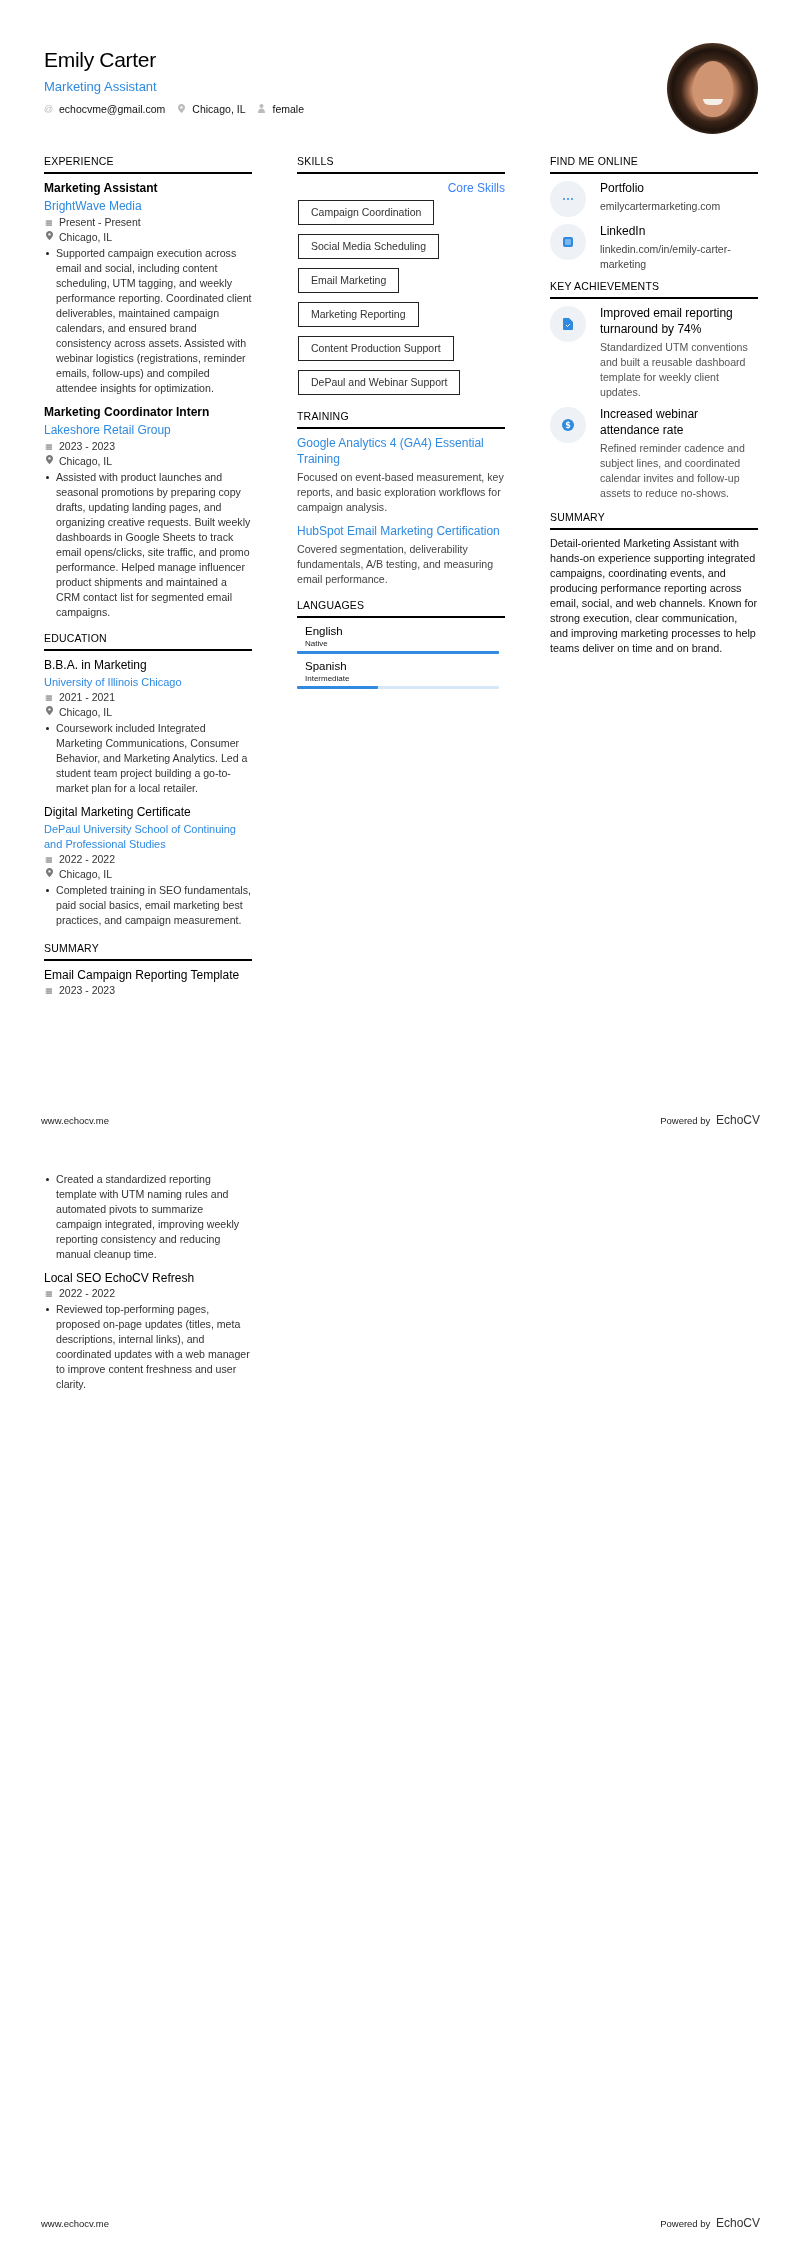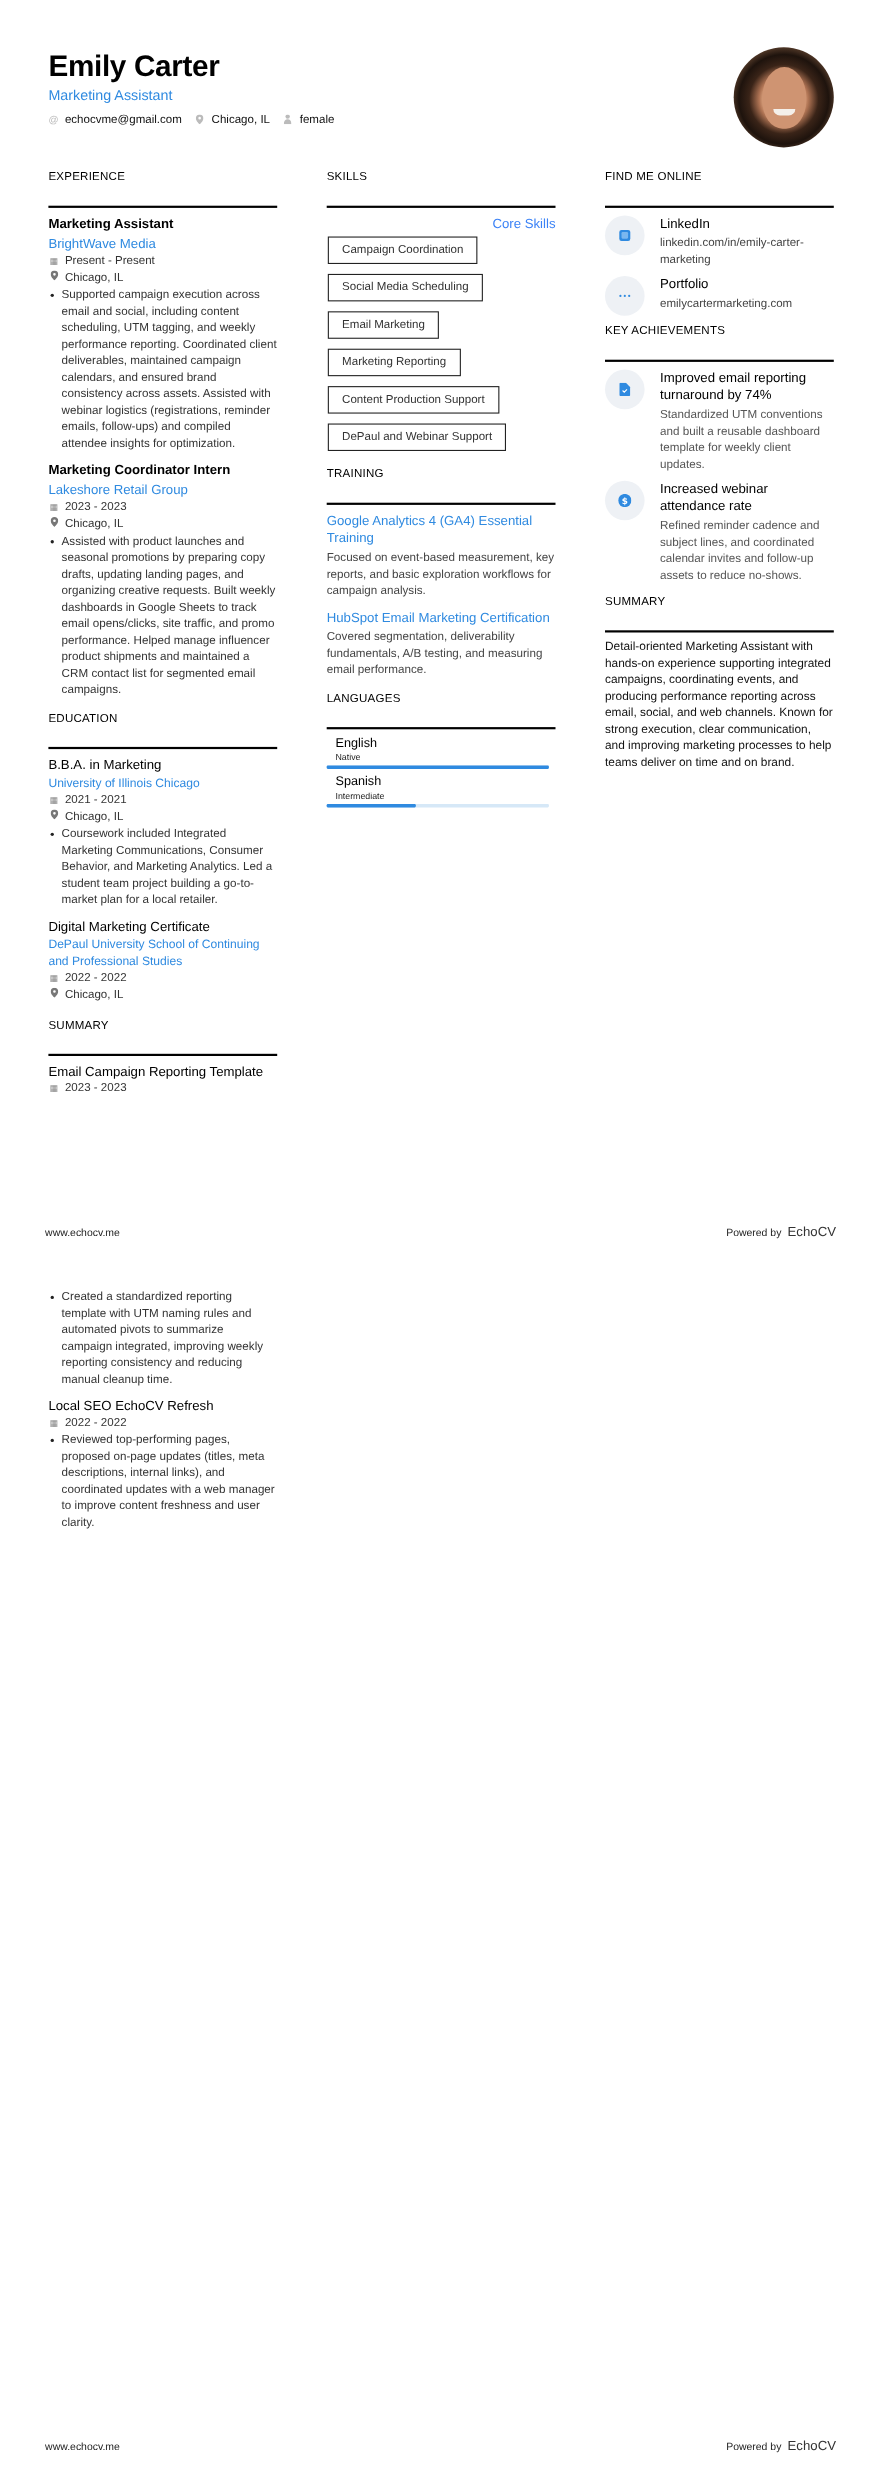--- a/index.html
+++ b/index.html
@@ -5,37 +5,37 @@
   * { box-sizing: border-box; margin: 0; padding: 0; }
   html, body { width: 794px; background: #ffffff; }
   body { font-family: "Liberation Sans", "DejaVu Sans", sans-serif; color: #111; position: relative; height: 2246px; overflow: hidden; }
 
   .page { position: absolute; left: 0; width: 794px; }
   .page1 { top: 0; height: 1123px; }
   .page2 { top: 1123px; height: 1123px; }
 
   
   .header { position: absolute; left: 44px; top: 44px; }
-  .name { font-size: 27px; font-weight: 700; letter-spacing: -0.3px; color: #000; line-height: 32px; }
+  .name { font-size: 21px; font-weight: 400; letter-spacing: -0.3px; color: #000; line-height: 32px; }
   .title { font-size: 13px; color: #2f8ae0; margin-top: 3px; line-height: 16px; }
   .contact { display: flex; align-items: center; margin-top: 8px; font-size: 10.5px; color: #111; }
   .contact .ci { display: inline-flex; align-items: center; margin-right: 12px; }
   .contact .ico { color: #bbb; font-size: 9px; margin-right: 7px; display: inline-block; width: 8px; text-align: center; }
   .photo { position: absolute; left: 667px; top: 43px; width: 91px; height: 91px; border-radius: 50%;
     background: radial-gradient(circle at 50% 52%, #d9a27e 0 28%, #b07454 34%, #3a2418 48%, #1e130d 62%, #6b4b35 78%, #e7d4bd 100%); overflow: hidden; }
   .photo .face { position: absolute; left: 26px; top: 18px; width: 40px; height: 56px; border-radius: 50% 50% 46% 46%; background: #cf9472; }
   .photo .smile { position: absolute; left: 36px; top: 56px; width: 20px; height: 6px; border-radius: 0 0 10px 10px; background: #f4efe9; }
 
   
   .col { position: absolute; width: 208px; }
   .col1 { left: 44px; }
   .col2 { left: 297px; }
   .col3 { left: 550px; }
 
-  .sec-title { font-size: 10.5px; color: #000; letter-spacing: 0.2px; padding-bottom: 19px; border-bottom: 2px solid #000; margin-bottom: 6px; line-height: 13px; }
+  .sec-title { font-size: 10.5px; color: #000; letter-spacing: 0.2px; padding-bottom: 4px; border-bottom: 2px solid #000; margin-bottom: 6px; line-height: 13px; }
   .item-title { font-size: 12px; font-weight: 700; color: #000; line-height: 16px; }
   .item-title.reg { font-weight: 400; }
   .item-org { font-size: 12px; color: #2f8ae0; line-height: 17px; margin-top: 2px; }
   .item-org.small { font-size: 11px; line-height: 15px; }
   .meta { font-size: 10.5px; color: #333; line-height: 15px; display: flex; align-items: center; }
   .meta .ico { color: #888; font-size: 8px; width: 10px; margin-right: 5px; display: inline-block; text-align: center; }
   .bullets { list-style: none; margin-top: 1px; }
   .bullets li { position: relative; padding-left: 12px; font-size: 10.6px; line-height: 15px; color: #333; }
   .bullets li::before { content: ""; position: absolute; left: 2px; top: 6px; width: 3px; height: 3px; border-radius: 50%; background: #222; }
   .entry { margin-bottom: 8px; }
@@ -183,20 +183,23 @@
           <span>2022 - 2022</span>
         </div>
         <div class="meta">
           <span class="ico">
             <svg width="7" height="9" viewBox="0 0 7 9">
                 <path d="M3.5 0C1.6 0 0 1.5 0 3.4 0 5.9 3.5 9 3.5 9S7 5.9 7 3.4C7 1.5 5.4 0 3.5 0zm0 4.6a1.2 1.2 0 110-2.4 1.2 1.2 0 010 2.4z" fill="#777"></path>
               </svg>
           </span>
           <span>Chicago, IL</span>
         </div>
+        <ul class="bullets">
+          <li>Completed training in SEO fundamentals, paid social basics, email marketing best practices, and campaign measurement.</li>
+        </ul>
       </div>
     </section>
 
     <section style="margin-top:14px;">
       <div class="sec-title">SUMMARY</div>
       <div class="entry">
         <div class="item-title reg">Email Campaign Reporting Template</div>
         <div class="meta">
           <span class="ico">▦</span>
           <span>2023 - 2023</span>
@@ -252,41 +255,41 @@
           </div>
       </div>
     </section>
   </div>
 
   <div class="col col3" style="top:155px;">
     <section>
       <div class="sec-title">FIND ME ONLINE</div>
       <div class="link-item">
         <div class="circle">
-          <svg width="12" height="12" viewBox="0 0 12 12">
-              <rect x="1" y="1" width="10" height="10" rx="2" fill="#2f8ae0"></rect>
-              <rect x="3" y="3" width="6" height="6" rx="1" fill="#7ab7ef"></rect>
-            </svg>
-        </div>
-        <div class="link-body">
-          <div class="link-label">LinkedIn</div>
-          <div class="link-url">linkedin.com/in/emily-carter-marketing</div>
-        </div>
-      </div>
-      <div class="link-item">
-        <div class="circle">
           <svg width="12" height="4" viewBox="0 0 12 4">
               <circle cx="2" cy="2" r="1" fill="#2f8ae0"></circle>
               <circle cx="6" cy="2" r="1" fill="#2f8ae0"></circle>
               <circle cx="10" cy="2" r="1" fill="#2f8ae0"></circle>
             </svg>
         </div>
         <div class="link-body">
           <div class="link-label">Portfolio</div>
           <div class="link-url">emilycartermarketing.com</div>
+        </div>
+      </div>
+      <div class="link-item">
+        <div class="circle">
+          <svg width="12" height="12" viewBox="0 0 12 12">
+              <rect x="1" y="1" width="10" height="10" rx="2" fill="#2f8ae0"></rect>
+              <rect x="3" y="3" width="6" height="6" rx="1" fill="#7ab7ef"></rect>
+            </svg>
+        </div>
+        <div class="link-body">
+          <div class="link-label">LinkedIn</div>
+          <div class="link-url">linkedin.com/in/emily-carter-marketing</div>
         </div>
       </div>
     </section>
 
     <section style="margin-top:8px;">
       <div class="sec-title">KEY ACHIEVEMENTS</div>
       <div class="link-item" style="margin-bottom:6px;">
         <div class="circle">
           <svg width="10" height="12" viewBox="0 0 10 12">
               <path d="M0 1a1 1 0 011-1h5l4 4v7a1 1 0 01-1 1H1a1 1 0 01-1-1z" fill="#2f8ae0"></path>

